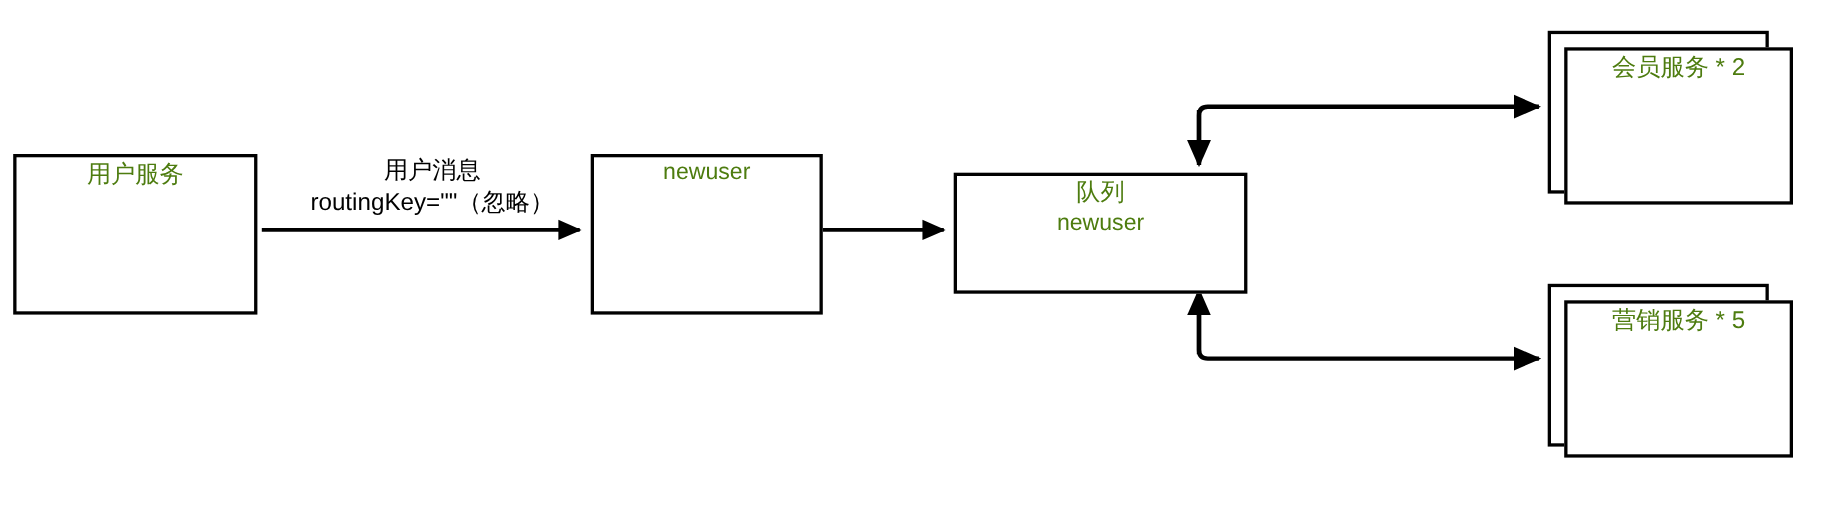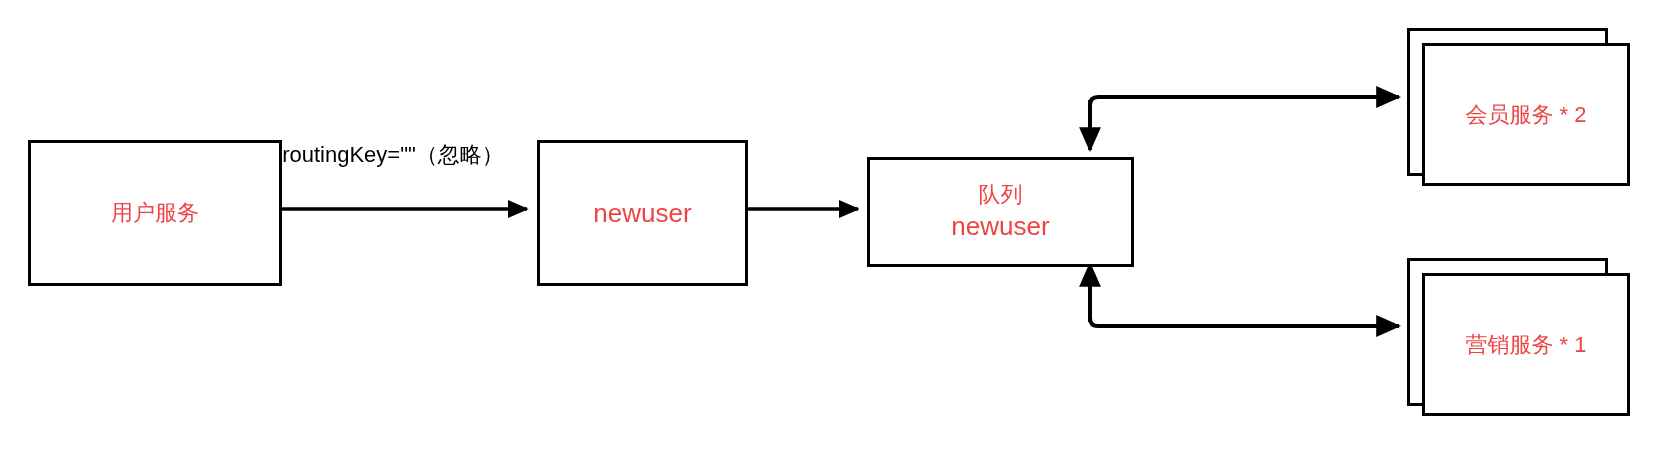--- a/index.html
+++ b/index.html
@@ -25,23 +25,23 @@
     height: 462px;
   }
   .node-box {
     position: absolute;
     box-sizing: border-box;
     background: #ffffff;
     border: 3px solid #000000;
     display: flex;
     flex-direction: column;
     align-items: center;
-    justify-content: center;
+    justify-content: flex-start;
     text-align: center;
-    color: #ef4444;
+    color: #4d7c0f;
     line-height: 1.32;
   }
   .node-back {
     position: absolute;
     box-sizing: border-box;
     background: #ffffff;
     border: 3px solid #000000;
   }
   .node-line {
     display: block;
@@ -50,21 +50,21 @@
   .edge-label {
     position: absolute;
     text-align: center;
     color: #000000;
     line-height: 1.30;
     white-space: nowrap;
     background: transparent;
   }
   .edge-label .lbl-line { display: block; }
   .fs-22 { font-size: 22px; }
-  .fs-21 { font-size: 26px; }
+  .fs-21 { font-size: 21px; }
 </style>
 </head>
 <body>
 
 <div id="canvas">
 
   <svg id="diagram-svg" viewBox="0 0 1656 462" xmlns="http://www.w3.org/2000/svg">
     <defs>
       <marker id="arrow-r" viewBox="0 0 10 10" refX="9.2" refY="5" markerWidth="6.2" markerHeight="6.2" orient="auto-start-reverse">
         <path d="M 0 0.6 L 10 5 L 0 9.4 z" fill="#000000"></path>
@@ -83,40 +83,41 @@
       <path d="M 1090 148 L 1090 105 Q 1090 97 1098 97 L 1399 97" fill="none" stroke="#000000" stroke-width="4" marker-end="url(#arrow-r)"></path>
       <path d="M 1090 100 L 1090 150" fill="none" stroke="#000000" stroke-width="4" marker-end="url(#arrow-r)"></path>
     </g>
 
     <g>
       <path d="M 1090 266 L 1090 318 Q 1090 326 1098 326 L 1399 326" fill="none" stroke="#000000" stroke-width="4" marker-end="url(#arrow-r)"></path>
       <path d="M 1090 322 L 1090 264" fill="none" stroke="#000000" stroke-width="4" marker-end="url(#arrow-r)"></path>
     </g>
   </svg>
 
-  <div class="node-box" style="left:28px; top:140px; width:254px; height:146px;">
+  <div class="node-box" style="left:12px; top:140px; width:222px; height:146px;">
     <span class="node-line fs-22">用户服务</span>
   </div>
 
   <div class="node-box" style="left:537px; top:140px; width:211px; height:146px;">
     <span class="node-line fs-21">newuser</span>
   </div>
 
   <div class="node-box" style="left:867px; top:157px; width:267px; height:110px;">
     <span class="node-line fs-22">队列</span>
     <span class="node-line fs-21">newuser</span>
   </div>
 
   <div class="node-back" style="left:1407px; top:28px; width:201px; height:148px;"></div>
   <div class="node-box" style="left:1422px; top:43px; width:208px; height:143px;">
     <span class="node-line fs-22">会员服务 * 2</span>
   </div>
 
   <div class="node-back" style="left:1407px; top:258px; width:201px; height:148px;"></div>
   <div class="node-box" style="left:1422px; top:273px; width:208px; height:143px;">
-    <span class="node-line fs-22">营销服务 * 1</span>
+    <span class="node-line fs-22">营销服务 * 5</span>
   </div>
 
   <div class="edge-label" style="left:248px; top:141px; width:290px;">
+    <span class="lbl-line fs-22">用户消息</span>
     <span class="lbl-line fs-22">routingKey=""（忽略）</span>
   </div>
 
 </div>
 
 </body></html>

